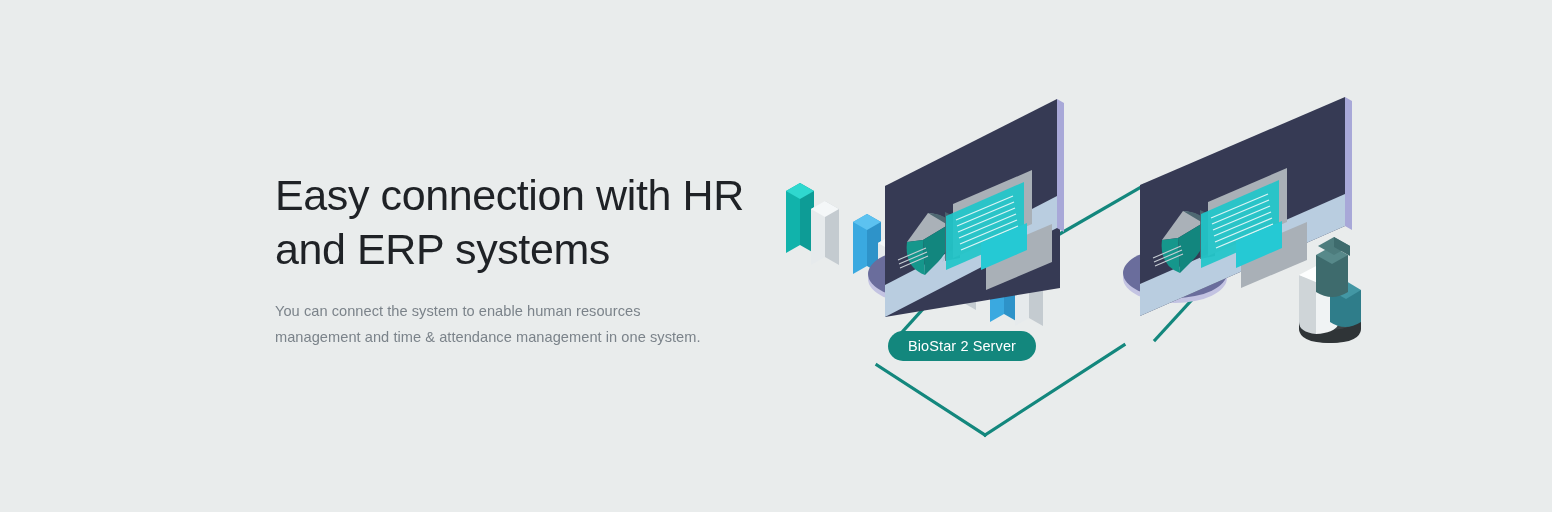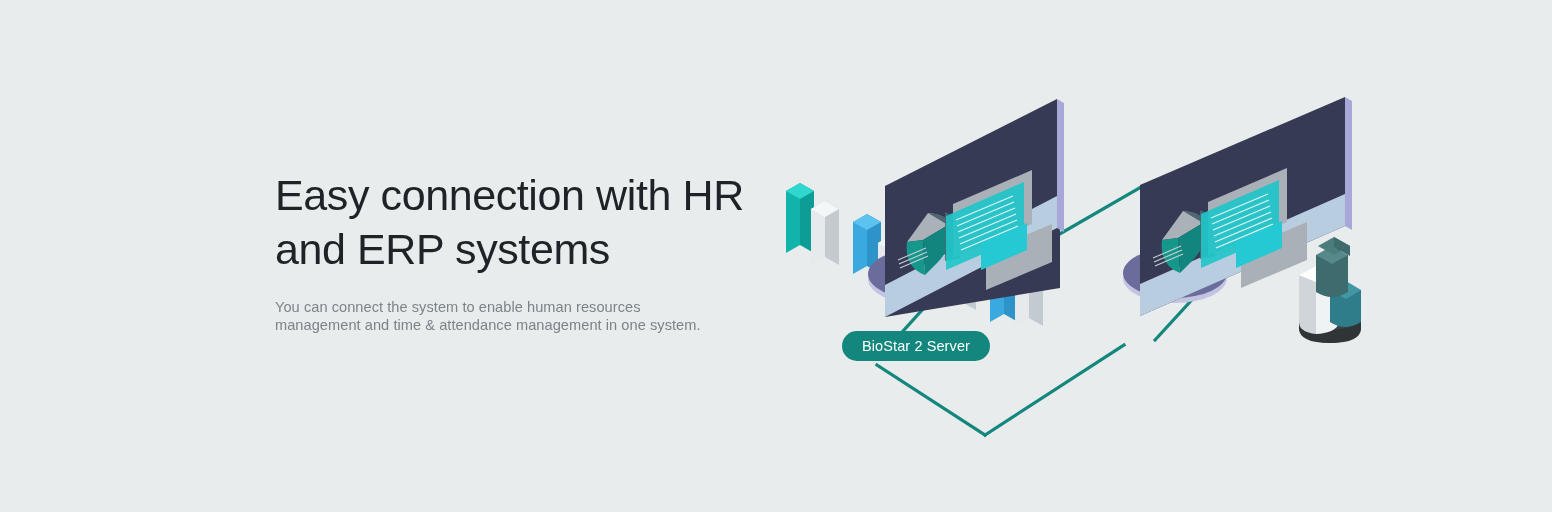--- a/index.html
+++ b/index.html
@@ -26,21 +26,21 @@
     font-weight:300;
     letter-spacing:-0.4px;
     color:#1f2226;
     white-space:pre-line;
   }
   .subcopy{
     margin:0;
     padding-top:22px;
     font-family:"Liberation Sans", sans-serif;
     font-size:14.6px;
-    line-height:18px;
+    line-height:26px;
     font-weight:400;
     color:#7b838a;
     letter-spacing:0.05px;
     white-space:pre-line;
   }
 
   
   #illustration{
     position:absolute;
     left:760px;top:60px;
@@ -58,21 +58,21 @@
     color:#ffffff;
     font-family:"Liberation Sans", sans-serif;
     font-size:14.5px;
     font-weight:400;
     letter-spacing:0.1px;
     white-space:nowrap;
     padding:0 20px;
     box-sizing:border-box;
     z-index:30;
   }
-  #pill-biostar{left:842px;top:331px;text-align:center;}
+  #pill-biostar{left:888px;top:331px;text-align:center;}
   #pill-erp{left:1121px;top:331px;}
 </style>
 </head>
 <body>
 
 <div id="stage">
 
   <div class="text-block">
     <h1 class="headline">Easy connection with HR
 and ERP systems</h1>

